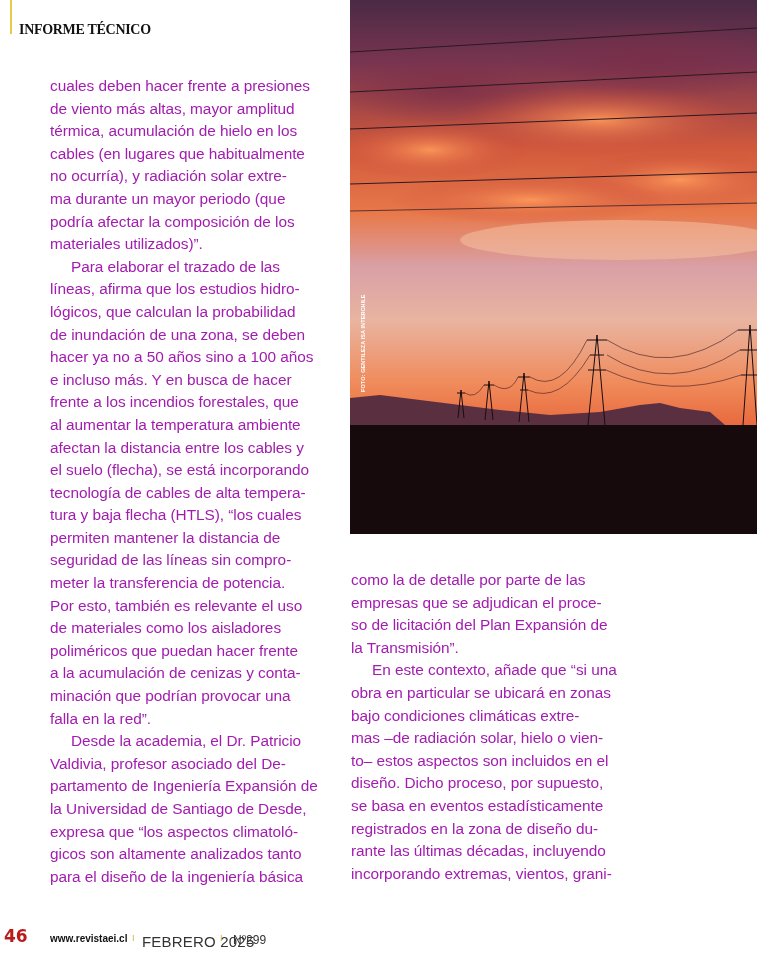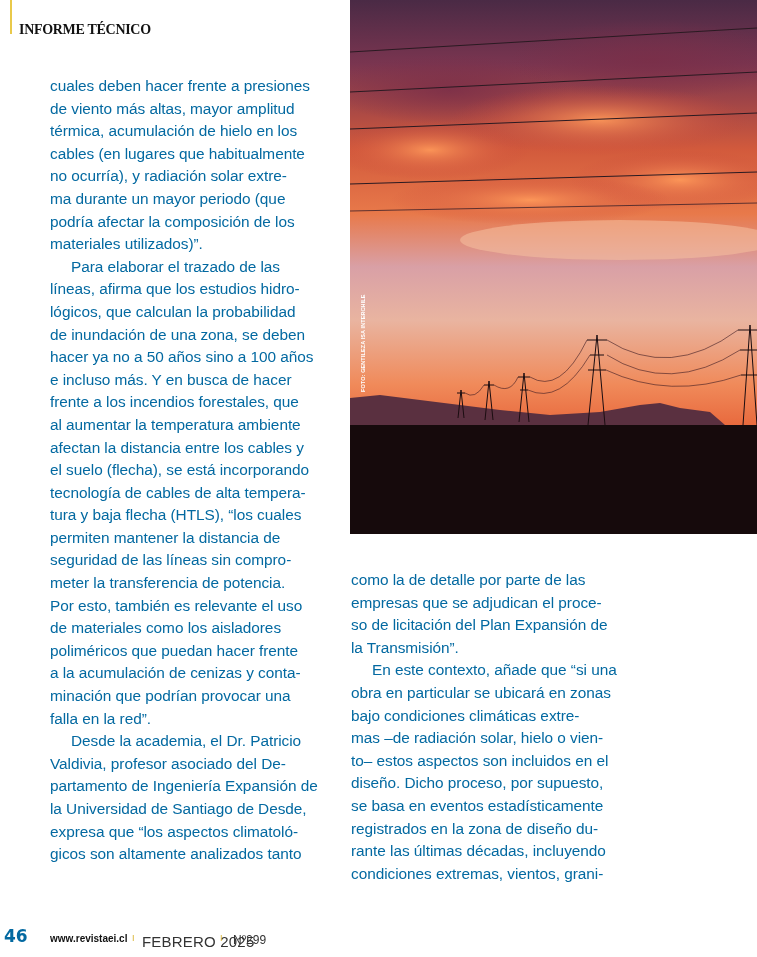--- a/index.html
+++ b/index.html
@@ -11,21 +11,21 @@
   .accent-bar {
     position: absolute; left: 10px; top: 0; width: 2px; height: 34px;
     background: #e9c94a;
   }
   .section-title {
     position: absolute; left: 19px; top: 22px;
     font-family: Liberation Serif, serif; font-weight: bold;
     font-size: 14px; letter-spacing: -0.3px; color: #111;
   }
   .col {
-    position: absolute; font-size: 15.4px; line-height: 22.6px; color: #0369a1;
+    position: absolute; font-size: 15.4px; line-height: 22.6px; color: #a21caf;
     letter-spacing: -0.05px;
   }
   .col-left { left: 50px; top: 75px; width: 290px; }
   .col-right { left: 351px; top: 569px; width: 290px; }
   .line { display: block; white-space: nowrap; }
   .indent { padding-left: 21px; }
 
   .photo {
     position: absolute; left: 350px; top: 0; width: 407px; height: 534px; overflow: hidden;
     background: #2a1015;
@@ -37,21 +37,21 @@
     font-size: 5.5px; font-weight: bold; color: #ffffff; letter-spacing: 0.1px;
     white-space: nowrap;
   }
 
   .footer {
     position: absolute; left: 0; top: 928px; height: 20px; width: 757px;
     font-size: 9px; color: #333;
   }
   .page-num {
     position: absolute; left: 4px; top: -2px;
-    font-family: "DejaVu Sans", sans-serif; font-weight: bold; font-size: 17px; color: #0369a1;
+    font-family: "DejaVu Sans", sans-serif; font-weight: bold; font-size: 17px; color: #b91c1c;
   }
   .site {
     position: absolute; left: 50px; top: 5px; font-weight: bold; font-size: 10px; color: #111;
   }
   .sep { position: absolute; top: 5px; color: #d9b330; font-size: 9px; }
   .sep1 { left: 132px; }
   .sep2 { left: 220px; }
   .month { position: absolute; left: 142px; top: 5px; font-size: 15px; color: #333; letter-spacing: 0.2px; }
   .issue { position: absolute; left: 233px; top: 5px; font-size: 12px; color: #333; }
 </style>
@@ -90,20 +90,21 @@
     <span class="line">poliméricos que puedan hacer frente</span>
     <span class="line">a la acumulación de cenizas y conta-</span>
     <span class="line">minación que podrían provocar una</span>
     <span class="line">falla en la red”.</span>
     <span class="line indent">Desde la academia, el Dr. Patricio</span>
     <span class="line">Valdivia, profesor asociado del De-</span>
     <span class="line">partamento de Ingeniería Expansión de</span>
     <span class="line">la Universidad de Santiago de Desde,</span>
     <span class="line">expresa que “los aspectos climatoló-</span>
     <span class="line">gicos son altamente analizados tanto</span>
+    <span class="line">para el diseño de la ingeniería básica</span>
   </div>
 
 <div class="photo">
   <svg width="407" height="534" viewBox="0 0 407 534">
     <defs>
       <linearGradient id="sky" x1="0" y1="0" x2="0" y2="1">
         <stop offset="0" stop-color="#4a2a45"></stop>
         <stop offset="0.12" stop-color="#7a3550"></stop>
         <stop offset="0.28" stop-color="#d25a3c"></stop>
         <stop offset="0.4" stop-color="#e8794a"></stop>
@@ -167,21 +168,21 @@
     <span class="line">la Transmisión”.</span>
     <span class="line indent">En este contexto, añade que “si una</span>
     <span class="line">obra en particular se ubicará en zonas</span>
     <span class="line">bajo condiciones climáticas extre-</span>
     <span class="line">mas –de radiación solar, hielo o vien-</span>
     <span class="line">to– estos aspectos son incluidos en el</span>
     <span class="line">diseño. Dicho proceso, por supuesto,</span>
     <span class="line">se basa en eventos estadísticamente</span>
     <span class="line">registrados en la zona de diseño du-</span>
     <span class="line">rante las últimas décadas, incluyendo</span>
-    <span class="line">condiciones extremas, vientos, grani-</span>
+    <span class="line">incorporando extremas, vientos, grani-</span>
   </div>
 
 <div class="footer">
   <span class="page-num">46</span>
   <span class="site">www.revistaei.cl</span>
   <span class="sep sep1">I</span>
   <span class="month">FEBRERO 2025</span>
   <span class="sep sep2">I</span>
   <span class="issue">Nº299</span>
 </div>

